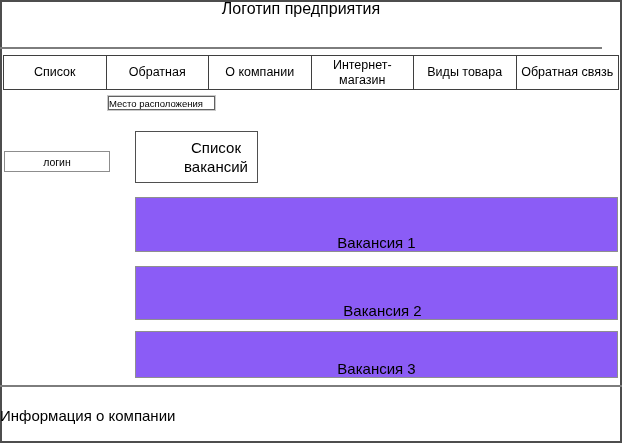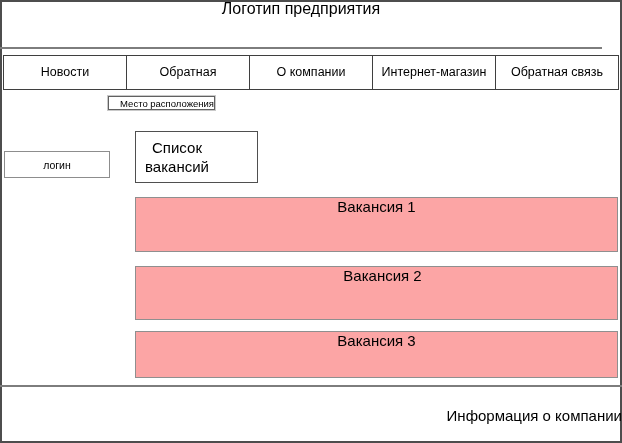--- a/index.html
+++ b/index.html
@@ -61,30 +61,30 @@
   
   .location-box {
     position: absolute;
     left: 108px; top: 96px;
     width: 107px; height: 14px;
     box-sizing: border-box;
     border: 1px solid #616161;
     outline: 1px solid #c9c9c9;
     display: flex;
     align-items: center;
-    justify-content: flex-end;
+    justify-content: flex-start;
     font-size: 9.5px;
     white-space: nowrap;
     background: #ffffff;
   }
   
   .auth-input {
     position: absolute;
     left: 4px;
-    width: 106px; height: 27px;
+    width: 106px; height: 21px;
     box-sizing: border-box;
     border: 1px solid #8d8d8d;
     background: #ffffff;
     font-family: "Liberation Sans", "DejaVu Sans", sans-serif;
     font-size: 10.5px;
     text-align: center;
     padding: 8px;
     margin: 0;
     color: #000000;
   }
@@ -92,79 +92,82 @@
   .auth-password { top: 169px; }
   
   .vacancy-heading {
     position: absolute;
     left: 135px; top: 131px;
     width: 123px; height: 52px;
     box-sizing: border-box;
     border: 1px solid #4f4f4f;
     display: flex;
     align-items: center;
-    justify-content: flex-start;
+    justify-content: flex-end;
     text-align: center;
     font-size: 15px;
     line-height: 19px;
     background: #ffffff;
   }
   .vacancy-heading span { display: inline-block; max-width: 82px; }
   .vacancy-box {
     position: absolute;
     left: 135px;
     width: 483px;
     box-sizing: border-box;
     border: 1px solid #8f8f8f;
     display: flex;
-    align-items: flex-start;
+    align-items: flex-end;
     justify-content: center;
     font-size: 15px;
-    background: #fca5a5;
+    background: #8b5cf6;
     cursor: pointer;
   }
   .vacancy-1 { top: 197px; height: 55px; }
   .vacancy-2 { top: 266px; height: 54px; padding-left: 12px; }
   .vacancy-3 { top: 331px; height: 47px; }
   
   .footer-box {
     position: absolute;
     left: 0; top: 385px;
     width: 622px; height: 58px;
     box-sizing: border-box;
     border-top: 2px solid #7d7d7d;
     display: flex;
     align-items: center;
-    justify-content: flex-end;
+    justify-content: flex-start;
     font-size: 15px;
   }
 </style>
 </head>
 <body>
 
 <div class="canvas">
 
   <div class="frame"></div>
 
   <div class="logo-box">
     <span>Логотип предприятия</span>
   </div>
 
   <div class="nav">
     <div class="nav-item">
-      <span>Новости</span>
+      <span>Список</span>
     </div>
     <div class="nav-item">
       <span>Обратная</span>
     </div>
     <div class="nav-item">
       <span>О компании</span>
     </div>
     <div class="nav-item">
       <span>Интернет-магазин</span>
+    </div>
+    <div class="nav-item">
+      <span>Виды товара</span>
     </div>
     <div class="nav-item">
       <span>Обратная связь</span>
     </div>
   </div>
 
   <div class="location-box">
     <span>Место расположения</span>
   </div>
 

